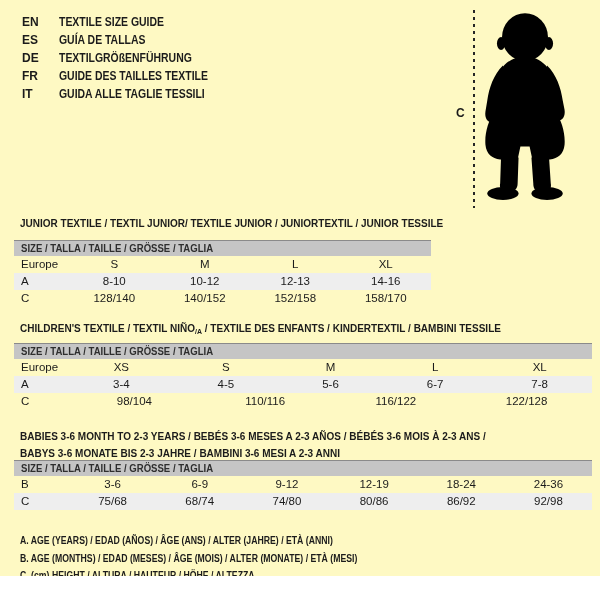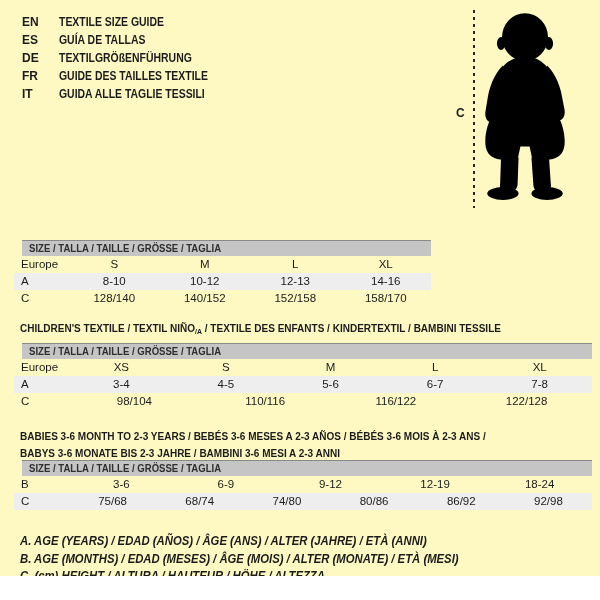--- a/index.html
+++ b/index.html
@@ -25,29 +25,29 @@
   .sec-title { position:absolute; left:20px; font-weight:700; font-size:11.5px; line-height:17px; white-space:nowrap; }
   .t1-title { top:215px; } .t2-title { top:320px; } .t3-title { top:428px; }
   .sub-a { font-size:8px; vertical-align:-2px; }
 
   
   .sg-table { position:absolute; left:14px; }
   .tbl1 { top:240px; width:417px; }
   .tbl2 { top:343px; width:578px; }
   .tbl3 { top:460px; width:578px; }
   .size-bar { height:16px; line-height:15px; background:#c5c5c5; border-top:1px solid #8a8a8a;
-    padding-left:7px; font-weight:700; font-size:11px; color:#2e2e2e;margin-left:8px; }
+    padding-left:7px; font-weight:700; font-size:11px; color:#2e2e2e; }
   .trow { display:flex; height:17px; line-height:17px; font-size:11.5px; }
   .trow.shaded { background:#eeeeee; }
   .trow .c0 { width:55px; padding-left:7px; text-align:left; }
   .trow .c  { flex:1; text-align:center; }
 
   
   .footnotes { position:absolute; left:20px; top:532px; }
-  .footnote { height:17.5px; line-height:17.5px; font-weight:700; font-size:13px; white-space:nowrap;font-style:italic; }
+  .footnote { height:17.5px; line-height:17.5px; font-weight:700; font-size:10px; white-space:nowrap; }
 </style>
 </head>
 <body>
 
 <div id="page">
 
   <div class="lang-block">
     <div class="lang-row">
       <span class="lang-code">EN</span>
       <span class="cond">TEXTILE SIZE GUIDE</span>
@@ -81,20 +81,23 @@
       <path d="M26 60 C16 70 11 84 9 98 L7 110 C6 117 9 122 15 122 C21 122 23 117 24 110 L29 86 Z"></path>
       <path d="M74 60 C84 70 89 84 91 98 L93 108 C94 115 91 120 85 120 C79 120 77 115 76 108 L71 86 Z"></path>
       <path d="M17 110 C10 120 6 134 7 146 C8 156 14 161 23 162 L42 162 L45 148 L55 148 L58 162 L77 162 C86 161 92 156 93 146 C94 134 90 120 83 110 Z"></path>
       <path d="M24 158 L43 160 L42 188 C42 194 39 197 33 197 L29 197 C24 197 22 193 23 188 Z"></path>
       <path d="M57 160 L76 158 L78 188 C79 193 77 197 72 197 L67 197 C61 197 59 194 59 188 Z"></path>
       <ellipse cx="26" cy="199" rx="17" ry="7"></ellipse>
       <ellipse cx="74" cy="199" rx="17" ry="7"></ellipse>
     </g>
   </svg>
 
+  <div class="sec-title t1-title">
+    <span class="cond">JUNIOR TEXTILE / TEXTIL JUNIOR/ TEXTILE JUNIOR / JUNIORTEXTIL / JUNIOR TESSILE</span>
+  </div>
   <div class="sg-table tbl1">
     <div class="size-bar">
       <span class="cond">SIZE / TALLA / TAILLE / GRÖSSE / TAGLIA</span>
     </div>
     <div class="trow">
       <span class="c0">Europe</span>
       <span class="c">S</span>
       <span class="c">M</span>
       <span class="c">L</span>
       <span class="c">XL</span>
@@ -155,20 +158,21 @@
     <div class="size-bar">
       <span class="cond">SIZE / TALLA / TAILLE / GRÖSSE / TAGLIA</span>
     </div>
     <div class="trow">
       <span class="c0">B</span>
       <span class="c">3-6</span>
       <span class="c">6-9</span>
       <span class="c">9-12</span>
       <span class="c">12-19</span>
       <span class="c">18-24</span>
+      <span class="c">24-36</span>
     </div>
     <div class="trow shaded">
       <span class="c0">C</span>
       <span class="c">75/68</span>
       <span class="c">68/74</span>
       <span class="c">74/80</span>
       <span class="c">80/86</span>
       <span class="c">86/92</span>
       <span class="c">92/98</span>
     </div>

